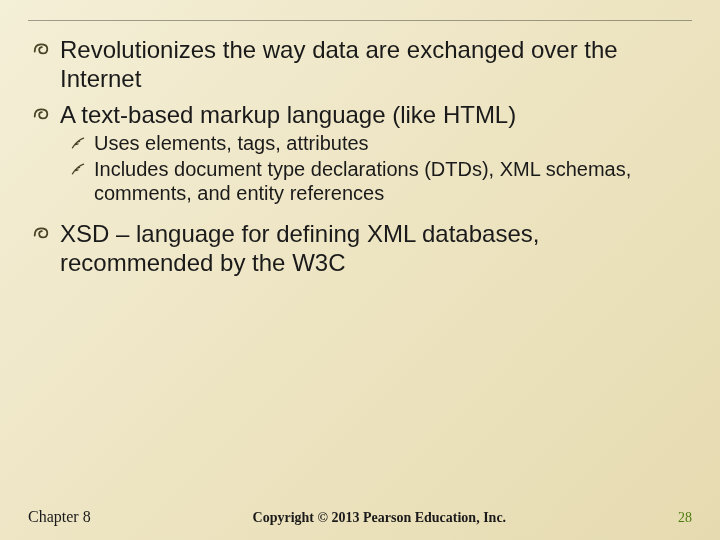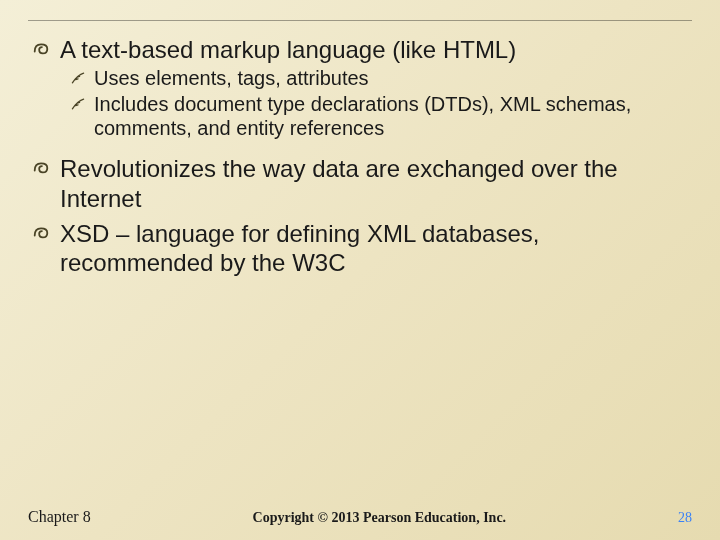--- a/index.html
+++ b/index.html
@@ -96,33 +96,40 @@
     font-size: 16px;
   }
   .footer .copyright {
     font-size: 14px;
     font-weight: 700;
     text-align: center;
     flex: 1;
   }
   .footer .pagenum {
     font-size: 14px;
-    color: #3b82f6;
+    color: #4d7c0f;
     min-width: 24px;
     text-align: right;
   }
 </style>
 </head>
 <body>
 
 <div class="slide">
 
   <hr class="rule">
 
   <ul class="level1">
+
+    <li>
+      <svg class="bullet1" viewBox="0 0 20 20">
+          <path d="M3 14 Q3 6 10 6 Q17 6 17 11 Q17 16 12 16 Q8 16 8 12 Q8 9 11 9" fill="none" stroke="#4a4426" stroke-width="2" stroke-linecap="round"></path>
+        </svg>
+      <span>Revolutionizes the way data are exchanged over the Internet</span>
+    </li>
 
     <li>
       <svg class="bullet1" viewBox="0 0 20 20">
           <path d="M3 14 Q3 6 10 6 Q17 6 17 11 Q17 16 12 16 Q8 16 8 12 Q8 9 11 9" fill="none" stroke="#4a4426" stroke-width="2" stroke-linecap="round"></path>
         </svg>
       <span>A text-based markup language (like HTML)</span>
 
       <ul class="level2">
         <li>
           <svg class="bullet2" viewBox="0 0 20 20">
@@ -132,27 +139,20 @@
         </li>
         <li>
           <svg class="bullet2" viewBox="0 0 20 20">
               <path d="M3 16 Q10 6 17 4 M7 12 L10 11 M9 9 L12 8" fill="none" stroke="#4a4426" stroke-width="1.6" stroke-linecap="round"></path>
             </svg>
           <span>Includes document type declarations (DTDs), XML schemas, comments, and entity references</span>
         </li>
       </ul>
     </li>
 
-    <li>
-      <svg class="bullet1" viewBox="0 0 20 20">
-          <path d="M3 14 Q3 6 10 6 Q17 6 17 11 Q17 16 12 16 Q8 16 8 12 Q8 9 11 9" fill="none" stroke="#4a4426" stroke-width="2" stroke-linecap="round"></path>
-        </svg>
-      <span>Revolutionizes the way data are exchanged over the Internet</span>
-    </li>
-
 
     <li>
       <svg class="bullet1" viewBox="0 0 20 20">
           <path d="M3 14 Q3 6 10 6 Q17 6 17 11 Q17 16 12 16 Q8 16 8 12 Q8 9 11 9" fill="none" stroke="#4a4426" stroke-width="2" stroke-linecap="round"></path>
         </svg>
       <span>XSD – language for defining XML databases, recommended by the W3C</span>
     </li>
 
   </ul>
 

